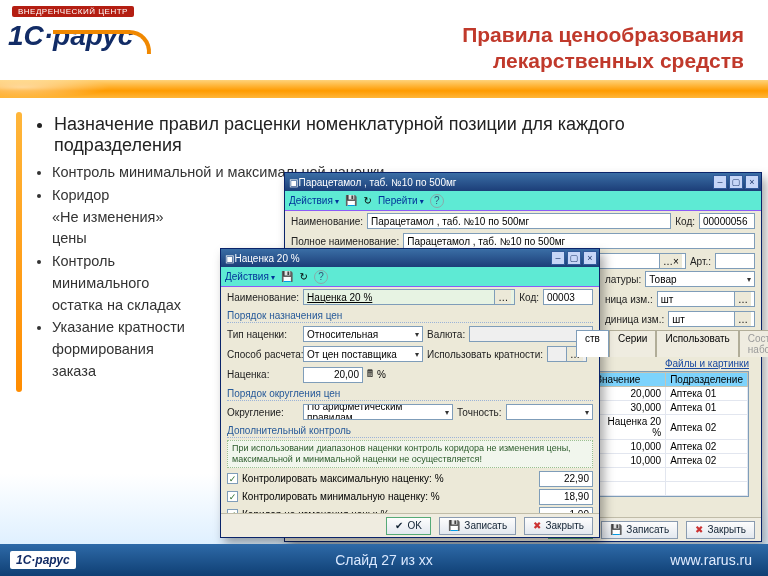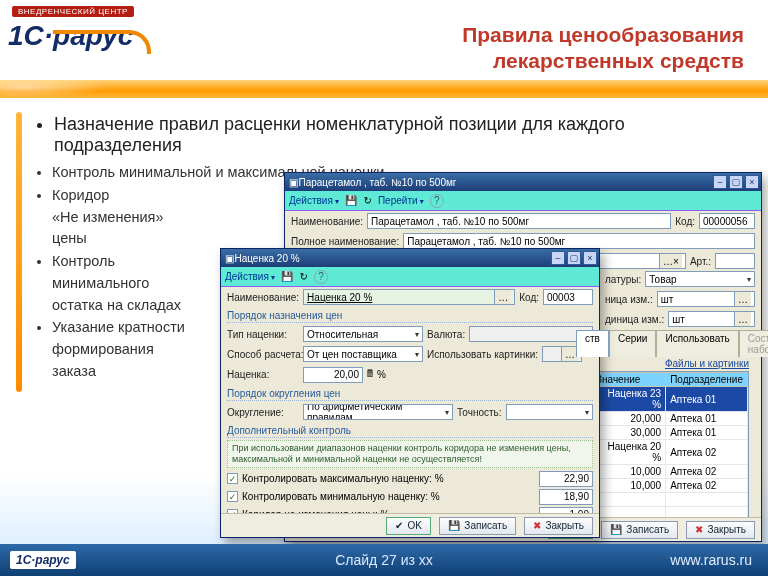--- a/index.html
+++ b/index.html
@@ -292,25 +292,20 @@
     </div>
     <div style="text-align:right"><span class="link">Файлы и картинки</span></div>
     <div class="grid">
       <table>
         <tbody>
             <tr>
           <th style="width:14px"></th>
           <th>Значение</th>
           <th>Подразделение</th>
         </tr>
-        <tr class="sel">
-              <td></td>
-              <td style="text-align:right">Наценка 23 %</td>
-              <td>Аптека 01</td>
-            </tr>
         <tr>
               <td></td>
               <td style="text-align:right">20,000</td>
               <td>Аптека 01</td>
             </tr>
         <tr>
               <td></td>
               <td style="text-align:right">30,000</td>
               <td>Аптека 01</td>
             </tr>
@@ -394,21 +389,21 @@
         <span>Относительная</span>
       </div>
     <label>Валюта:</label>
     <div class="inp sel" style="flex:1;background:#efefef"></div>
   </div>
   <div class="formrow">
     <label style="width:72px">Способ расчета:</label>
     <div class="inp sel" style="width:120px">
         <span>От цен поставщика</span>
       </div>
-    <label>Использовать картинки:</label>
+    <label>Использовать кратности:</label>
     <div class="inp" style="width:40px;background:#efefef">
         <span class="dots">…</span>
       </div>
   </div>
   <div class="formrow">
     <label style="width:72px">Наценка:</label>
     <div class="inp" style="width:60px;justify-content:flex-end">
         <span>20,00</span>
       </div>
     <span>🖩</span>

